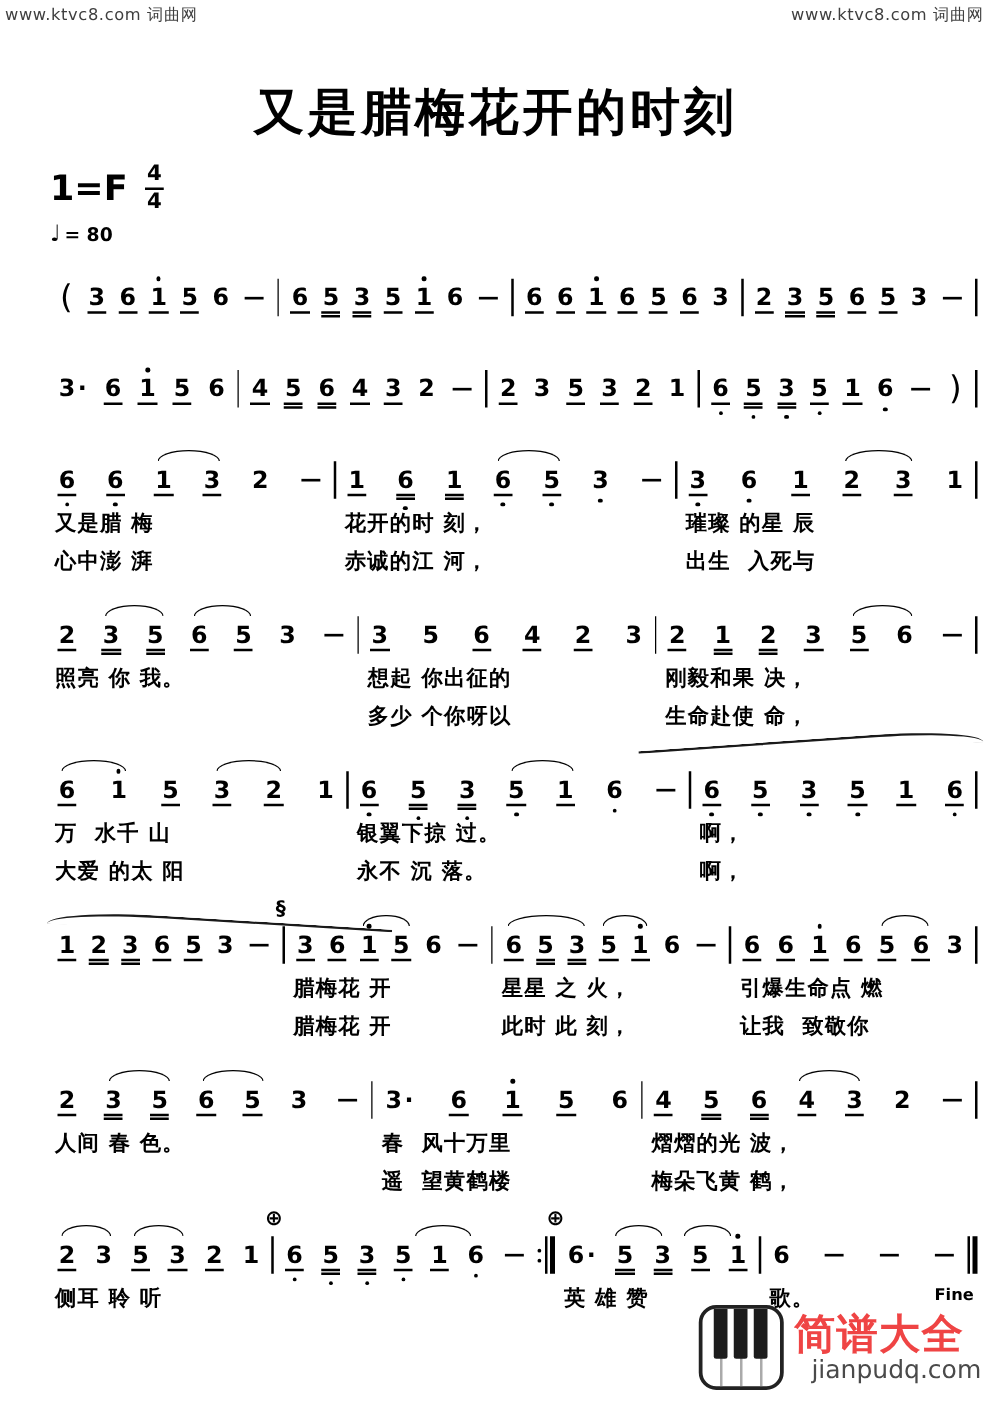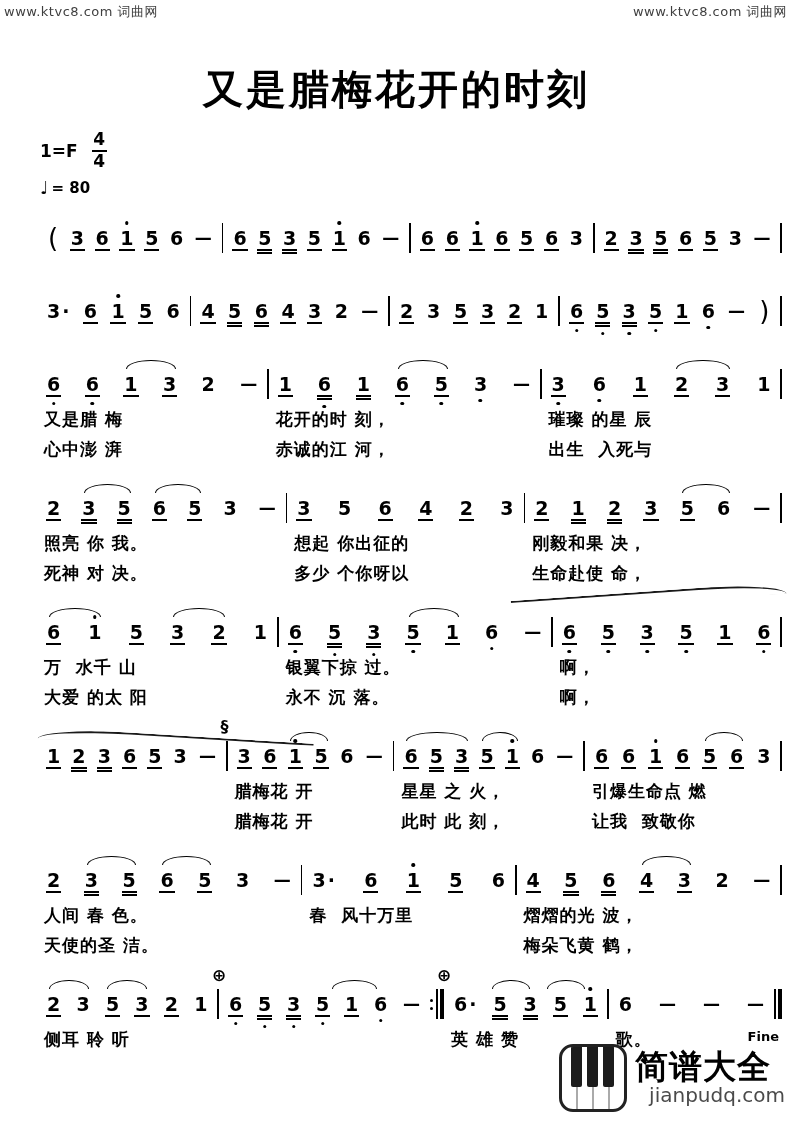--- a/index.html
+++ b/index.html
@@ -5,21 +5,21 @@
   html,body{margin:0;padding:0;background:#fff;}
   .page{position:relative;width:793px;height:1122px;background:#fff;overflow:hidden;
         font-family:"DejaVu Sans","Liberation Sans",sans-serif;color:#000;}
   
   .wm{position:absolute;top:3px;font-size:13px;color:#3f3f3f;letter-spacing:.5px;}
   .wm.left{left:4px;} .wm.right{right:6px;}
   
   .title{margin-top:62px;text-align:center;font-size:40px;font-weight:900;letter-spacing:3px;}
   .meta{position:relative;height:88px;margin:4px 36px 0 40px;}
   .keybox{position:absolute;left:0;top:10px;display:flex;align-items:center;gap:14px;}
-  .keysig{font-size:17px;font-weight:800;}
+  .keysig{font-size:28px;font-weight:800;}
   .meter{display:flex;flex-direction:column;align-items:center;font-size:17px;font-weight:800;line-height:1.05;}
   .meter .bar{width:15px;height:2px;background:#000;margin:1px 0;}
   .tempo{position:absolute;left:0;top:56px;font-size:15px;font-weight:700;display:flex;align-items:center;gap:3px;}
   .tempo .nq{font-size:18px;}
   .credits{position:absolute;right:0;top:4px;text-align:right;font-size:19px;font-weight:800;line-height:31px;letter-spacing:2px;}
   
   .score{margin:14px 10px 0 38px;}
   .system{position:relative;display:flex;align-items:flex-start;}
   .system.intro{margin-bottom:43px;}
   .system.lyr{margin-bottom:29px;}
@@ -49,21 +49,21 @@
   .longline{position:absolute;border-top:2px solid #1a1a1a;height:10px;}
   .longline.tail{right:-4px;width:37%;top:-16px;transform:rotate(-4deg);transform-origin:left center;border-radius:0 100% 0 0/0 300% 0 0;}
   .longline.head{left:0;width:37%;top:-14px;transform:rotate(3.5deg);transform-origin:left center;border-radius:100% 0 0 0/300% 0 0 0;}
   .fine{position:absolute;right:4px;top:40px;font-size:13px;font-weight:700;}
   
   .logo{position:absolute;right:8px;bottom:10px;display:flex;align-items:center;gap:8px;}
   .piano{position:relative;width:62px;height:62px;border:3px solid #222;border-radius:14px;background:#fff;overflow:hidden;}
   .piano .wk{position:absolute;top:0;bottom:0;width:1.5px;background:#aaa;}
   .piano .bk{position:absolute;top:0;height:40px;width:11px;background:#1c1c1c;border-radius:0 0 2px 2px;}
   .logotxt{display:flex;flex-direction:column;align-items:flex-start;}
-  .logoname{font-size:33px;font-weight:600;color:#000000;line-height:1.05;letter-spacing:1px;}
+  .logoname{font-size:33px;font-weight:600;color:#ef4444;line-height:1.05;letter-spacing:1px;}
   .logodomain{font-size:20px;color:#4a4a4a;margin-left:14px;line-height:1.1;}
 </style>
 </head>
 <body>
 
 <div class="page">
 
   <div class="wm left">www.ktvc8.com 词曲网</div>
   <div class="wm right">www.ktvc8.com 词曲网</div>
 
@@ -526,21 +526,20 @@
               <i class="ul" style="bottom: 2px;"></i>
             </span>
             <span class="tok note">
               <span class="dg">3</span>
             </span>
             <span class="tok dash">—</span>
             <div class="slur" style="left: 45.95px; width: 45.1px;"></div>
             <div class="slur" style="left: 116.95px; width: 44.1px;"></div>
           </div>
           <div class="lrow first">照亮 你 我。</div>
-          <div class="lrow">死神 对 决。</div>
         </div>
         <div class="col barcol">
           <div class="nrow">
             <span class="endbar">
               <i class="bl"></i>
             </span>
           </div>
         </div>
         <div class="col" style="flex-grow: 6;">
           <div class="nrow">
@@ -934,21 +933,20 @@
               <i class="ul" style="bottom: 2px;"></i>
             </span>
             <span class="tok note">
               <span class="dg">3</span>
             </span>
             <span class="tok dash">—</span>
             <div class="slur" style="left: 48.95px; width: 47.1px;"></div>
             <div class="slur" style="left: 123.95px; width: 47.1px;"></div>
           </div>
           <div class="lrow first">人间 春 色。</div>
-          <div class="lrow">天使的圣 洁。</div>
         </div>
         <div class="col barcol">
           <div class="nrow">
             <span class="endbar">
               <i class="bl"></i>
             </span>
           </div>
         </div>
         <div class="col" style="flex-grow: 5;">
           <div class="nrow">
@@ -967,20 +965,21 @@
             </span>
             <span class="tok note">
               <span class="dg">5</span>
               <i class="ul" style="bottom: 2px;"></i>
             </span>
             <span class="tok note">
               <span class="dg">6</span>
             </span>
           </div>
           <div class="lrow first">春  风十万里</div>
+          <div class="lrow">遥  望黄鹤楼</div>
         </div>
         <div class="col barcol">
           <div class="nrow">
             <span class="endbar">
               <i class="bl"></i>
             </span>
           </div>
         </div>
         <div class="col" style="flex-grow: 7;">
           <div class="nrow">

